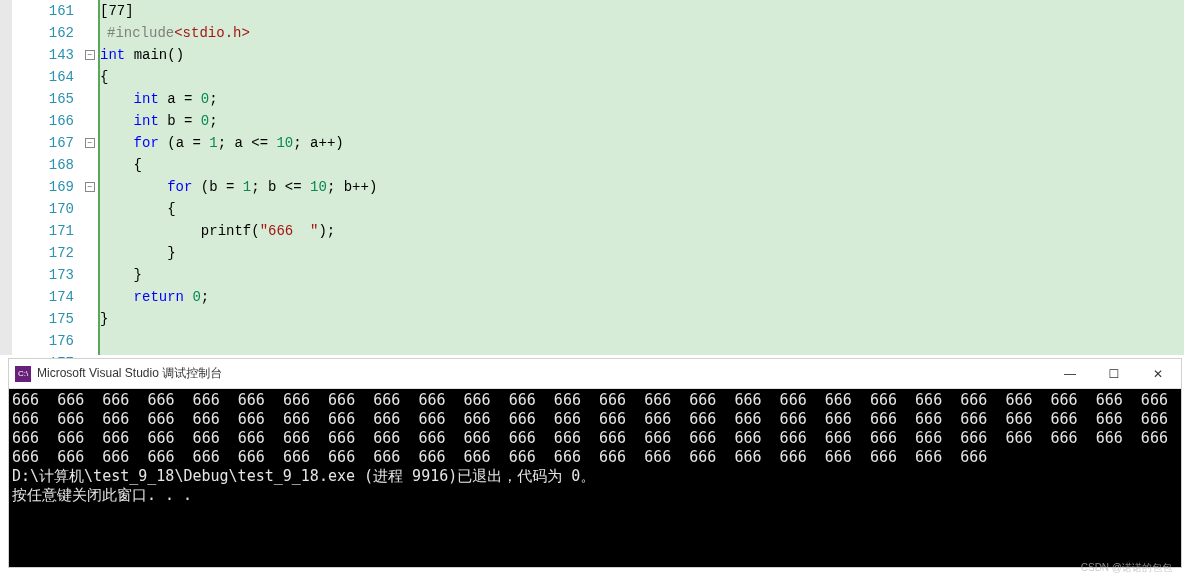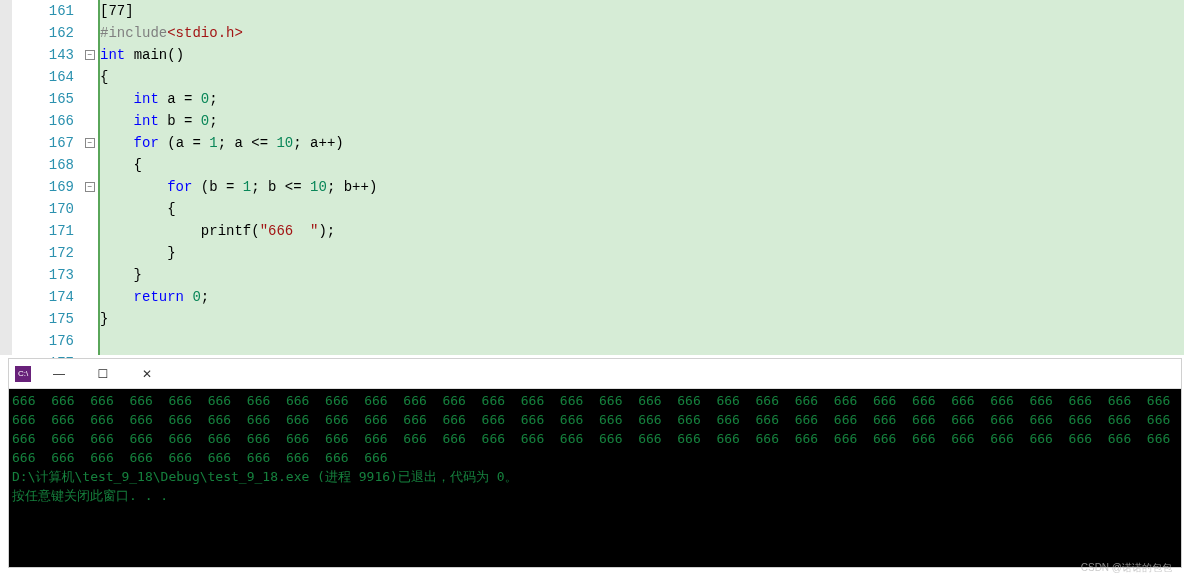--- a/index.html
+++ b/index.html
@@ -50,21 +50,21 @@
     }
     .code-area {
       flex: 1;
       background: #d6ecd6;
       line-height: 22px;
       white-space: pre;
       position: relative;
     }
     .code-line { height: 22px; position: relative; }
     .kw { color: #0000ff; }
-    .pp { color: #808080; }
+    .pp { color: #808080; margin-left: 7px; }
     .inc { color: #a31515; }
     .str { color: #a31515; }
     .num { color: #098658; }
     .op { color: #000; }
     .fn { color: #000; }
     
     
     .console-window {
       position: absolute;
       top: 358px;
@@ -99,23 +99,23 @@
     .win-btn {
       width: 44px; height: 28px;
       display: flex;
       align-items: center;
       justify-content: center;
       font-size: 12px;
       color: #333;
     }
     .console-body {
       background: #000;
-      color: #15803d;
+      color: #e5e5e5;
       font-family: 'NSimSun','SimSun', Consolas, monospace;
-      font-size: 13px;
+      font-size: 15px;
       padding: 2px 3px;
       line-height: 19px;
       white-space: pre-wrap;
       word-break: break-all;
       min-height: 178px;
     }
     .watermark {
       position: absolute;
       bottom: 6px;
       right: 12px;
@@ -152,20 +152,21 @@
       <div class="fold-box" style="top: 50px;">−</div>
       <div class="fold-box" style="top: 138px;">−</div>
       <div class="fold-box" style="top: 182px;">−</div>
     </div>
   <div class="code-area" id="code-area"><div class="code-line"><span class="op">[77]</span></div><div class="code-line"><span class="pp">#include</span><span class="inc">&lt;stdio.h&gt;</span></div><div class="code-line"><span class="kw">int</span> <span class="fn">main</span>()</div><div class="code-line">{</div><div class="code-line">    <span class="kw">int</span> a = <span class="num">0</span>;</div><div class="code-line">    <span class="kw">int</span> b = <span class="num">0</span>;</div><div class="code-line">    <span class="kw">for</span> (a = <span class="num">1</span>; a &lt;= <span class="num">10</span>; a++)</div><div class="code-line">    {</div><div class="code-line">        <span class="kw">for</span> (b = <span class="num">1</span>; b &lt;= <span class="num">10</span>; b++)</div><div class="code-line">        {</div><div class="code-line">            <span class="fn">printf</span>(<span class="str">"666  "</span>);</div><div class="code-line">        }</div><div class="code-line">    }</div><div class="code-line">    <span class="kw">return</span> <span class="num">0</span>;</div><div class="code-line">}</div><div class="code-line"></div><div class="code-line"></div></div>
 </div>
 
 <div class="console-window">
   <div class="titlebar">
     <span class="title-icon">C:\</span>
+    <span class="title-text">Microsoft Visual Studio 调试控制台</span>
     <div class="win-controls">
       <div class="win-btn">—</div>
       <div class="win-btn">☐</div>
       <div class="win-btn">✕</div>
     </div>
   </div>
   <div class="console-body" id="console-body">666  666  666  666  666  666  666  666  666  666  666  666  666  666  666  666  666  666  666  666  666  666  666  666  666  666  666  666  666  666  666  666  666  666  666  666  666  666  666  666  666  666  666  666  666  666  666  666  666  666  666  666  666  666  666  666  666  666  666  666  666  666  666  666  666  666  666  666  666  666  666  666  666  666  666  666  666  666  666  666  666  666  666  666  666  666  666  666  666  666  666  666  666  666  666  666  666  666  666  666  
 D:\计算机\test_9_18\Debug\test_9_18.exe (进程 9916)已退出，代码为 0。
 按任意键关闭此窗口. . .
 </div>

